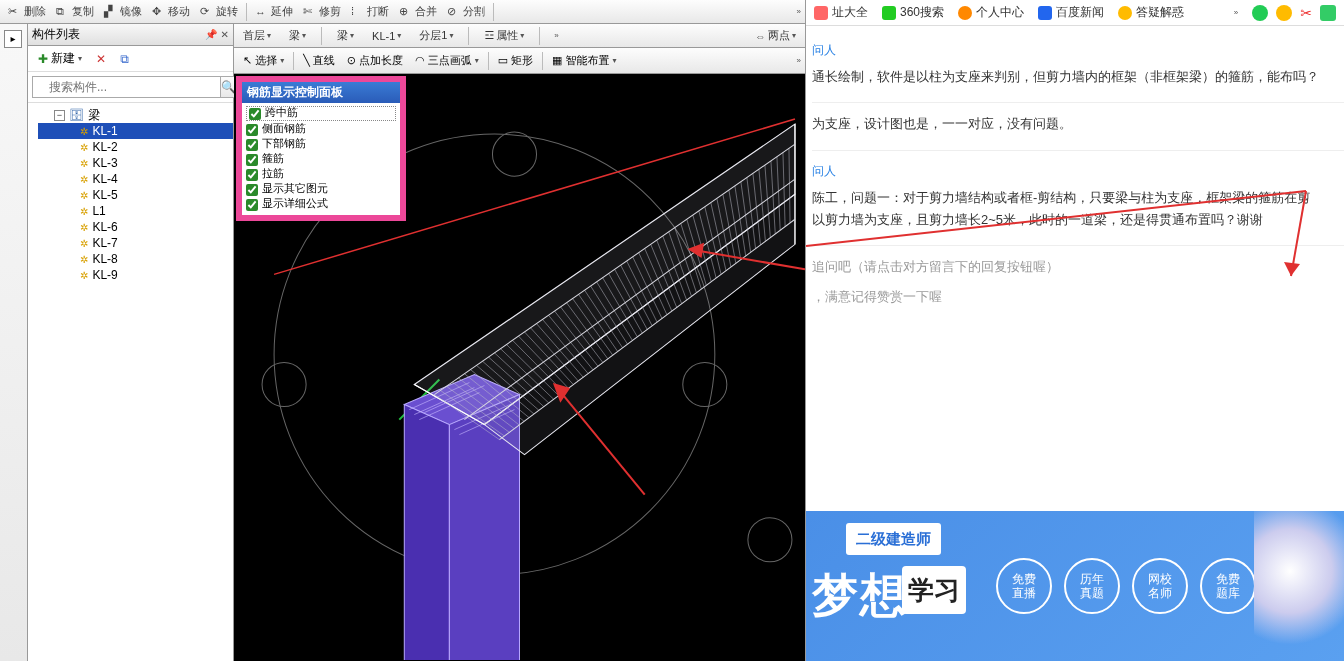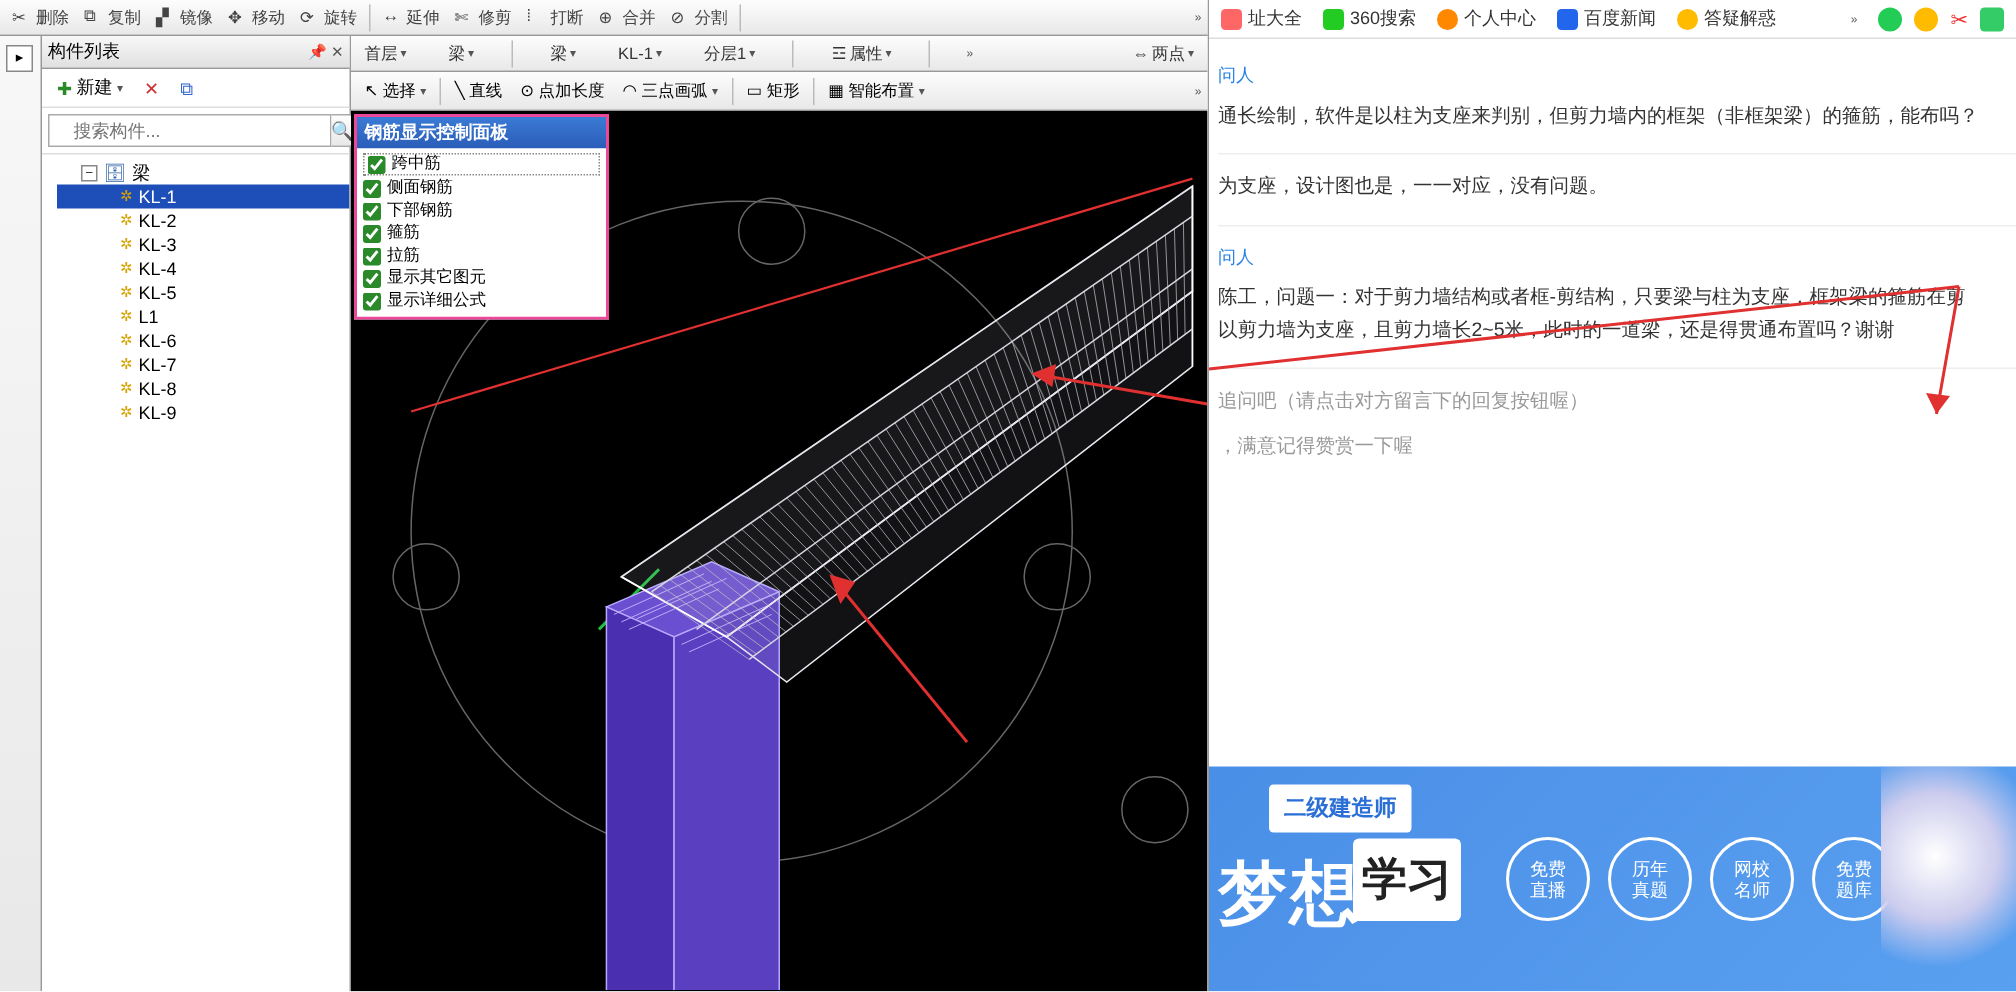--- a/index.html
+++ b/index.html
@@ -27,28 +27,28 @@
 .tree { flex:1; overflow:auto; padding:4px 0; font-size:12px;}
 .tree-root { padding-left:10px;}
 .tree-node { display:flex; align-items:center; gap:4px; height:16px; padding:0 4px; cursor:pointer;}
 .tree-node.l1 { padding-left:16px; font-weight:normal;}
 .tree-node.l2 { padding-left:42px;}
 .tree-node.selected { background:#1e4fb8; color:#fff;}
 .exp { width:11px; height:11px; border:1px solid #888; font-size:9px; line-height:9px; text-align:center; color:#333; background:#fff;}
 .gear { color:#d8a000; font-size:10px;}
 
 .canvas-col { flex:1; display:flex; flex-direction:column; background:#fff;}
-.sub-toolbar { height:24px; background:linear-gradient(#fdfdfd,#e8e8e8); border-bottom:1px solid #999; display:flex; align-items:center; padding:0 4px; gap:18px; font-size:11px; color:#333;}
+.sub-toolbar { height:24px; background:linear-gradient(#fdfdfd,#e8e8e8); border-bottom:1px solid #999; display:flex; align-items:center; padding:0 4px; gap:8px; font-size:11px; color:#333;}
 .sub-toolbar .dd { display:flex; align-items:center; gap:2px; padding:0 4px; height:20px; cursor:pointer; border:1px solid transparent;}
 .chev { font-size:8px; color:#555;}
 .tools-toolbar { height:26px; background:linear-gradient(#fdfdfd,#e8e8e8); border-bottom:1px solid #999; display:flex; align-items:center; padding:0 4px; gap:2px; font-size:11px;}
 .tools-toolbar .tbtn { display:flex; align-items:center; gap:3px; padding:0 5px; height:20px; cursor:pointer;}
 
 .viewport { flex:1; background:#000; position:relative; overflow:hidden;}
-.control-panel { position:absolute; left:2px; top:2px; width:170px; background:#fff; border:2px solid #ec4899; font-size:12px; z-index:10;}
+.control-panel { position:absolute; left:2px; top:2px; width:170px; background:#fff; border:6px solid #ec4899; font-size:12px; z-index:10;}
 .control-panel .cp-title { background:linear-gradient(#3a7bd5,#2a5cb8); color:#fff; padding:2px 5px; font-size:12px; font-weight:bold;}
 .control-panel .cp-body { padding:3px 4px 4px 4px; background:#fff;}
 .cp-row { display:flex; align-items:flex-end; gap:4px; height:15px; font-size:11px;}
 .cp-row input[type=checkbox]{ width:12px; height:12px; accent-color:#2a8a2a;}
 .cp-row.first { border:1px dotted #888; padding:0 2px;}
 
 
 .br-tabs { height:26px; border-bottom:1px solid #ddd; display:flex; align-items:center; gap:14px; padding:0 8px; font-size:12px; color:#333; overflow:hidden;}
 .br-tab { display:flex; align-items:center; gap:4px; cursor:pointer; white-space:nowrap;}
 .br-tab .ico { width:14px; height:14px; border-radius:3px; display:inline-block;}
@@ -57,21 +57,21 @@
 .br-icons span { width:16px; height:16px; display:inline-block; cursor:pointer;}
 
 .br-content { flex:1; overflow:hidden; position:relative; padding:8px 0 0 6px; font-size:13px; color:#333; line-height:1.7;}
 .qa-user { color:#2a82e4; font-size:12px; margin-top:6px;}
 .qa-text { color:#333; margin:6px 0 14px 0;}
 .qa-hint { color:#999; margin:8px 0;}
 .divider { height:1px; background:#eee; margin:10px 0;}
 
 .ad-banner { position:absolute; left:0; right:0; bottom:0; height:150px; background:linear-gradient(135deg,#4a8fe7,#5aa0f0); overflow:hidden; display:flex; align-items:center; color:#fff;}
 .ad-banner .dream { font-size:46px; font-weight:bold; color:#fff; margin-left:6px; letter-spacing:2px;}
-.ad-banner .study { font-size:30px; font-weight:bold; color:#222; background:#fff; padding:2px 6px; border-radius:4px; align-self:flex-end; margin-bottom:20px; margin-left:-6px;}
+.ad-banner .study { font-size:26px; font-weight:bold; color:#222; background:#fff; padding:2px 6px; border-radius:4px; align-self:flex-end; margin-bottom:20px; margin-left:-6px;}
 .ad-banner .badge { position:absolute; top:12px; left:40px; background:#fff; color:#2a6fd6; font-weight:bold; padding:3px 10px; border-radius:3px; font-size:15px;}
 .ad-circles { display:flex; gap:12px; margin-left:30px;}
 .ad-circle { width:56px; height:56px; border:2px solid #fff; border-radius:50%; display:flex; align-items:center; justify-content:center; text-align:center; font-size:12px; line-height:1.2; cursor:pointer;}
 .ad-right-img { position:absolute; right:0; top:0; bottom:0; width:90px; background:radial-gradient(circle at 40% 40%, #fff 0%, #cce 40%, transparent 70%);}
 .red-arrow { position:absolute; pointer-events:none; }
 </style>
 </head>
 <body>
 
 <div class="left-app">

